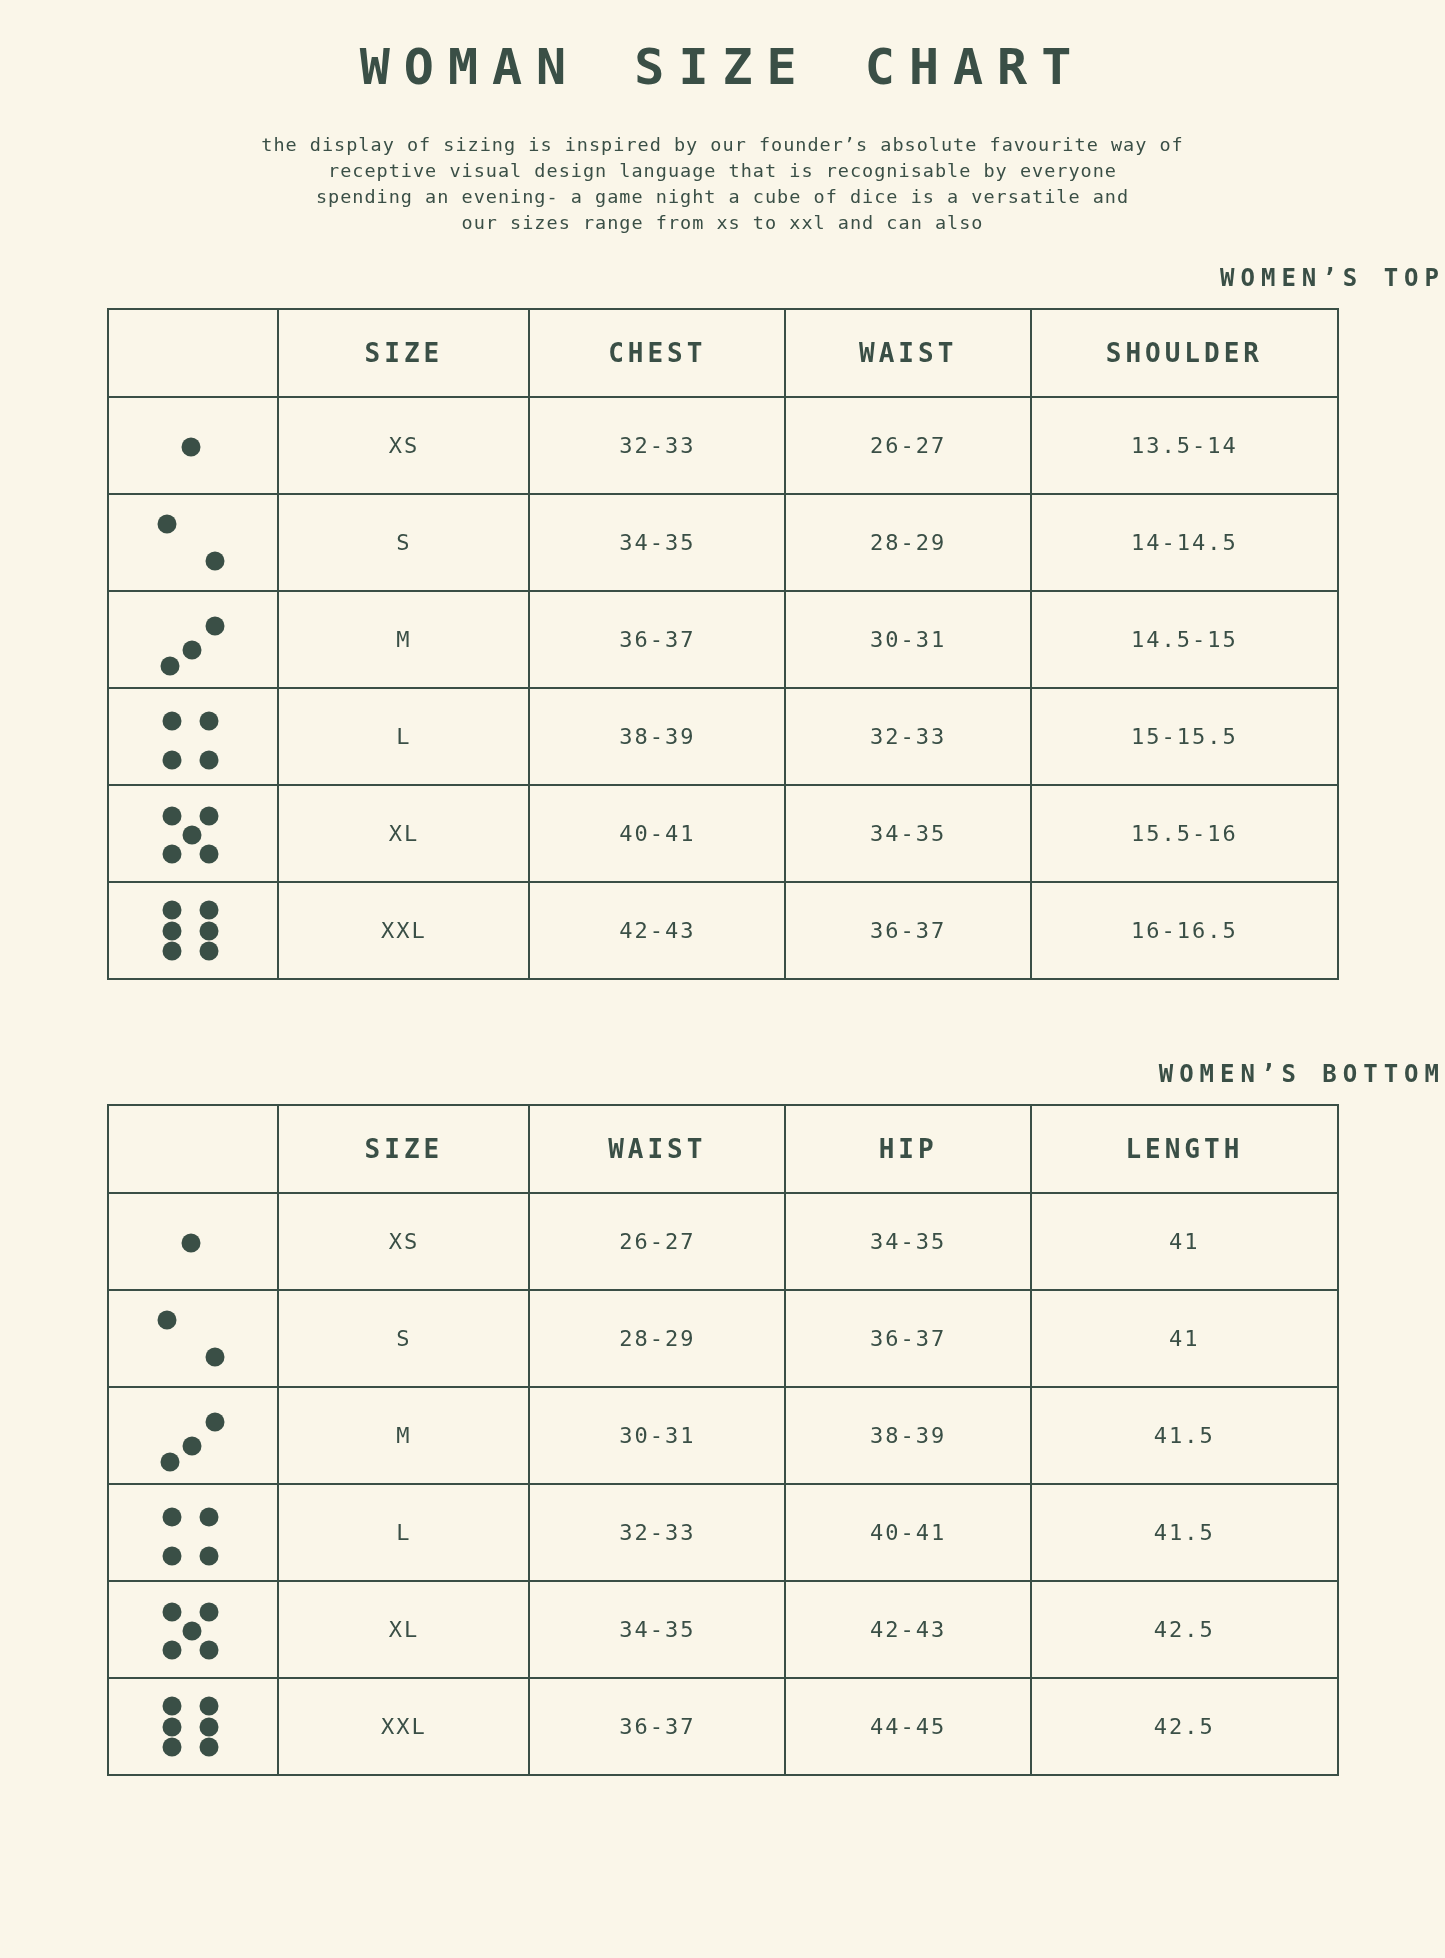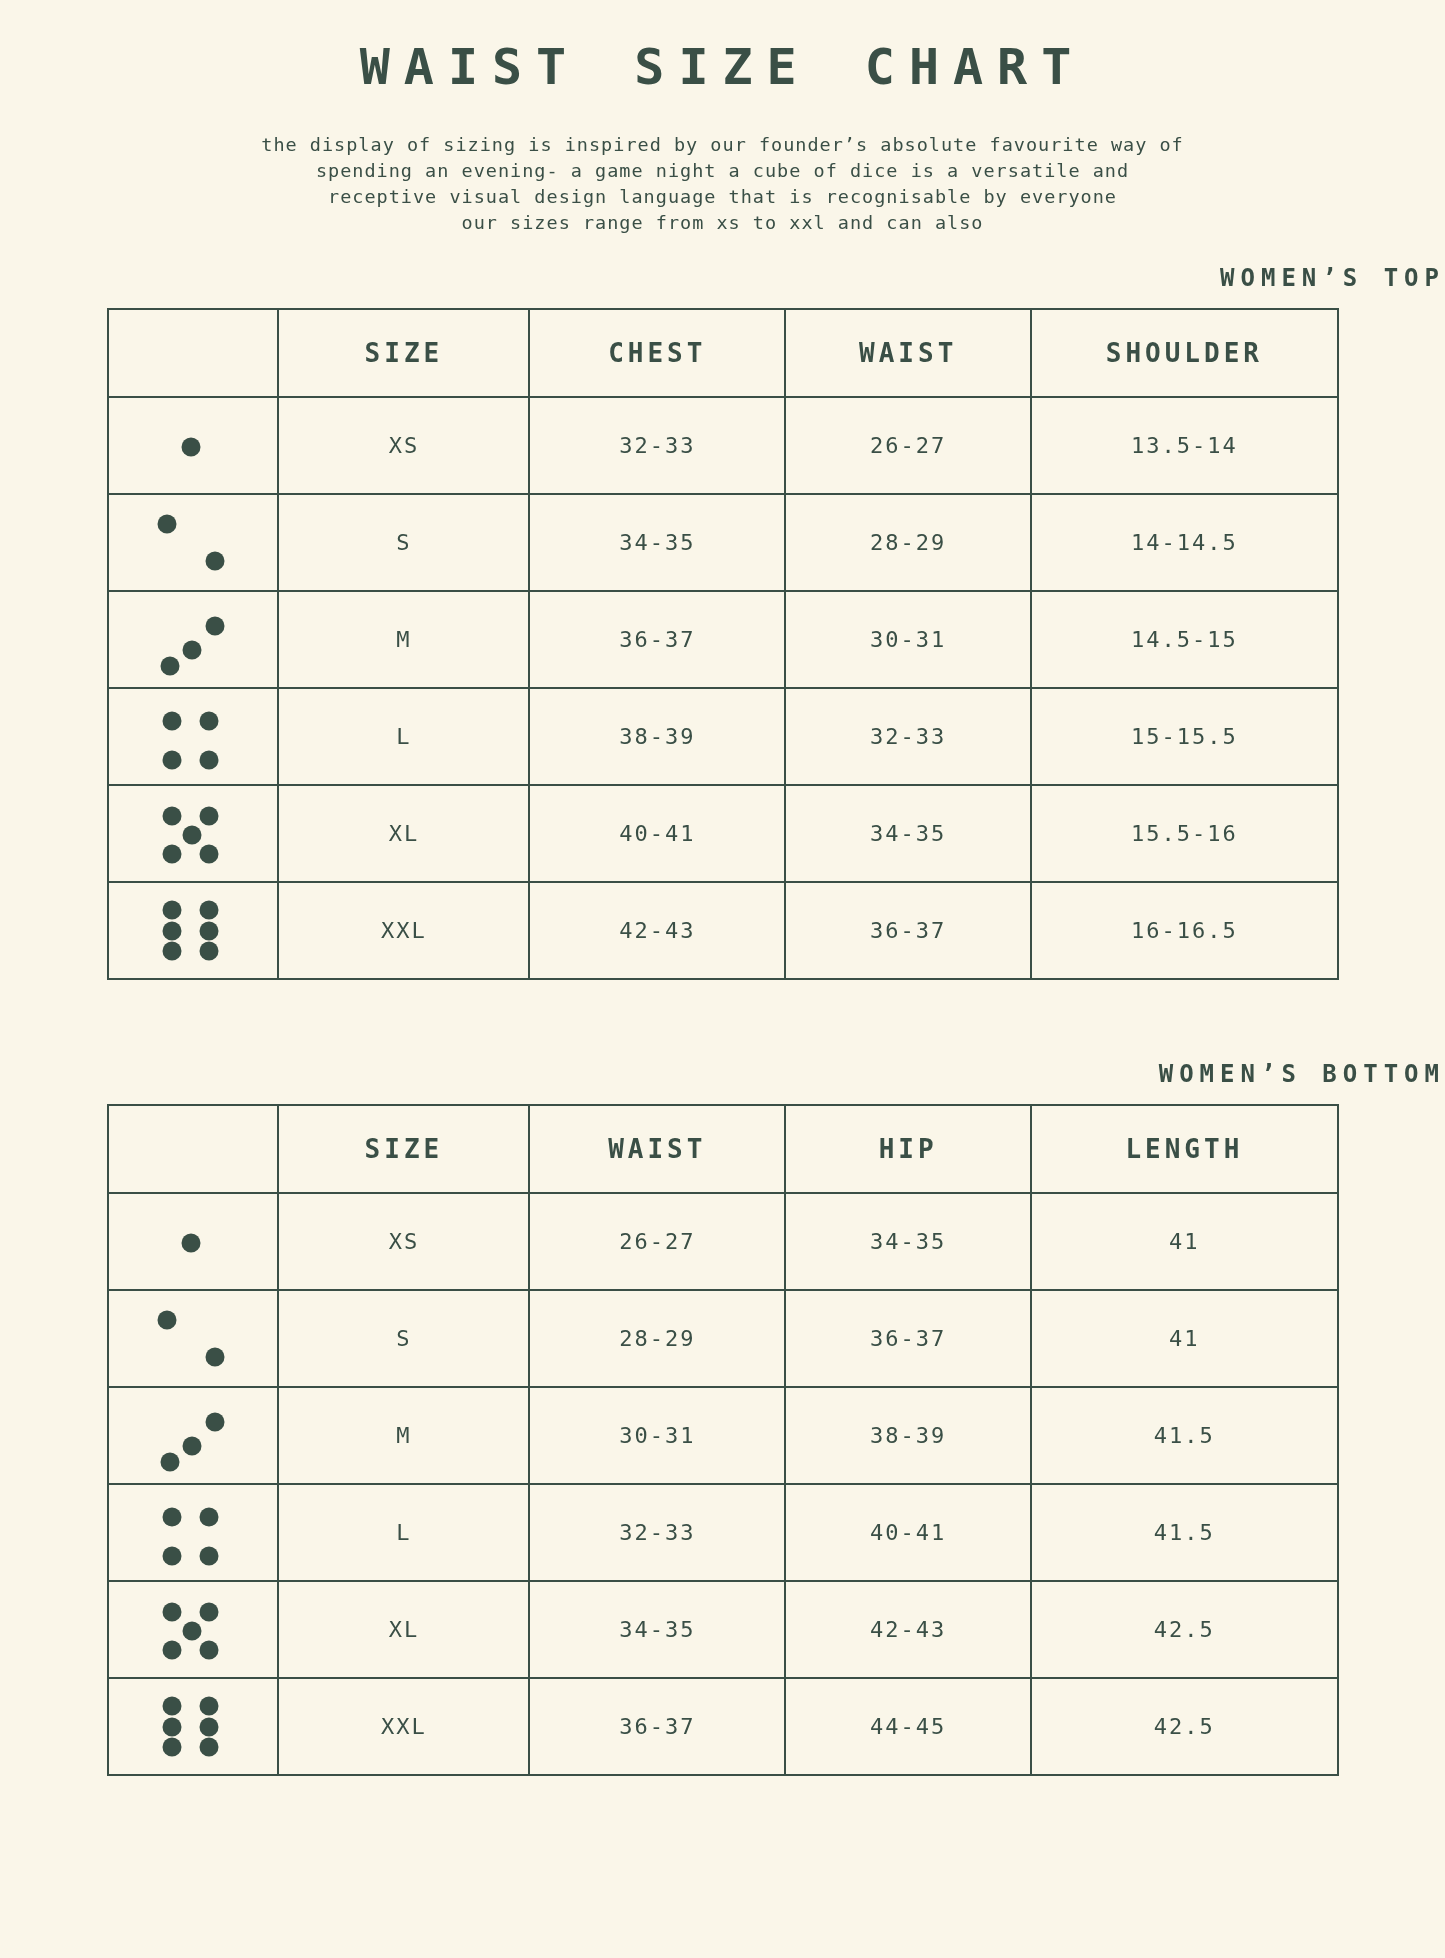--- a/index.html
+++ b/index.html
@@ -67,26 +67,26 @@
     position:absolute;
     width:19px; height:19px;
     border-radius:50%;
     background:var(--ink, #3A4F46);
     transform:translate(-50%,-50%);
   }
 </style>
 </head>
 <body>
 
-<h1 class="title">WAIST SIZE CHART</h1>
+<h1 class="title">WOMAN SIZE CHART</h1>
 
 <div class="intro">
   <div>the display of sizing is inspired by our founder’s absolute favourite way of</div>
+  <div>receptive visual design language that is recognisable by everyone</div>
   <div>spending an evening- a game night a cube of dice is a versatile and</div>
-  <div>receptive visual design language that is recognisable by everyone</div>
   <div>our sizes range from xs to xxl and can also</div>
 </div>
 
 <section class="sec-top">
   <h2 class="section-heading">WOMEN’S TOP</h2>
   <table class="size-table">
     <colgroup>
       <col style="width:13.9%">
         <col style="width:20.4%">
         <col style="width:20.8%">

